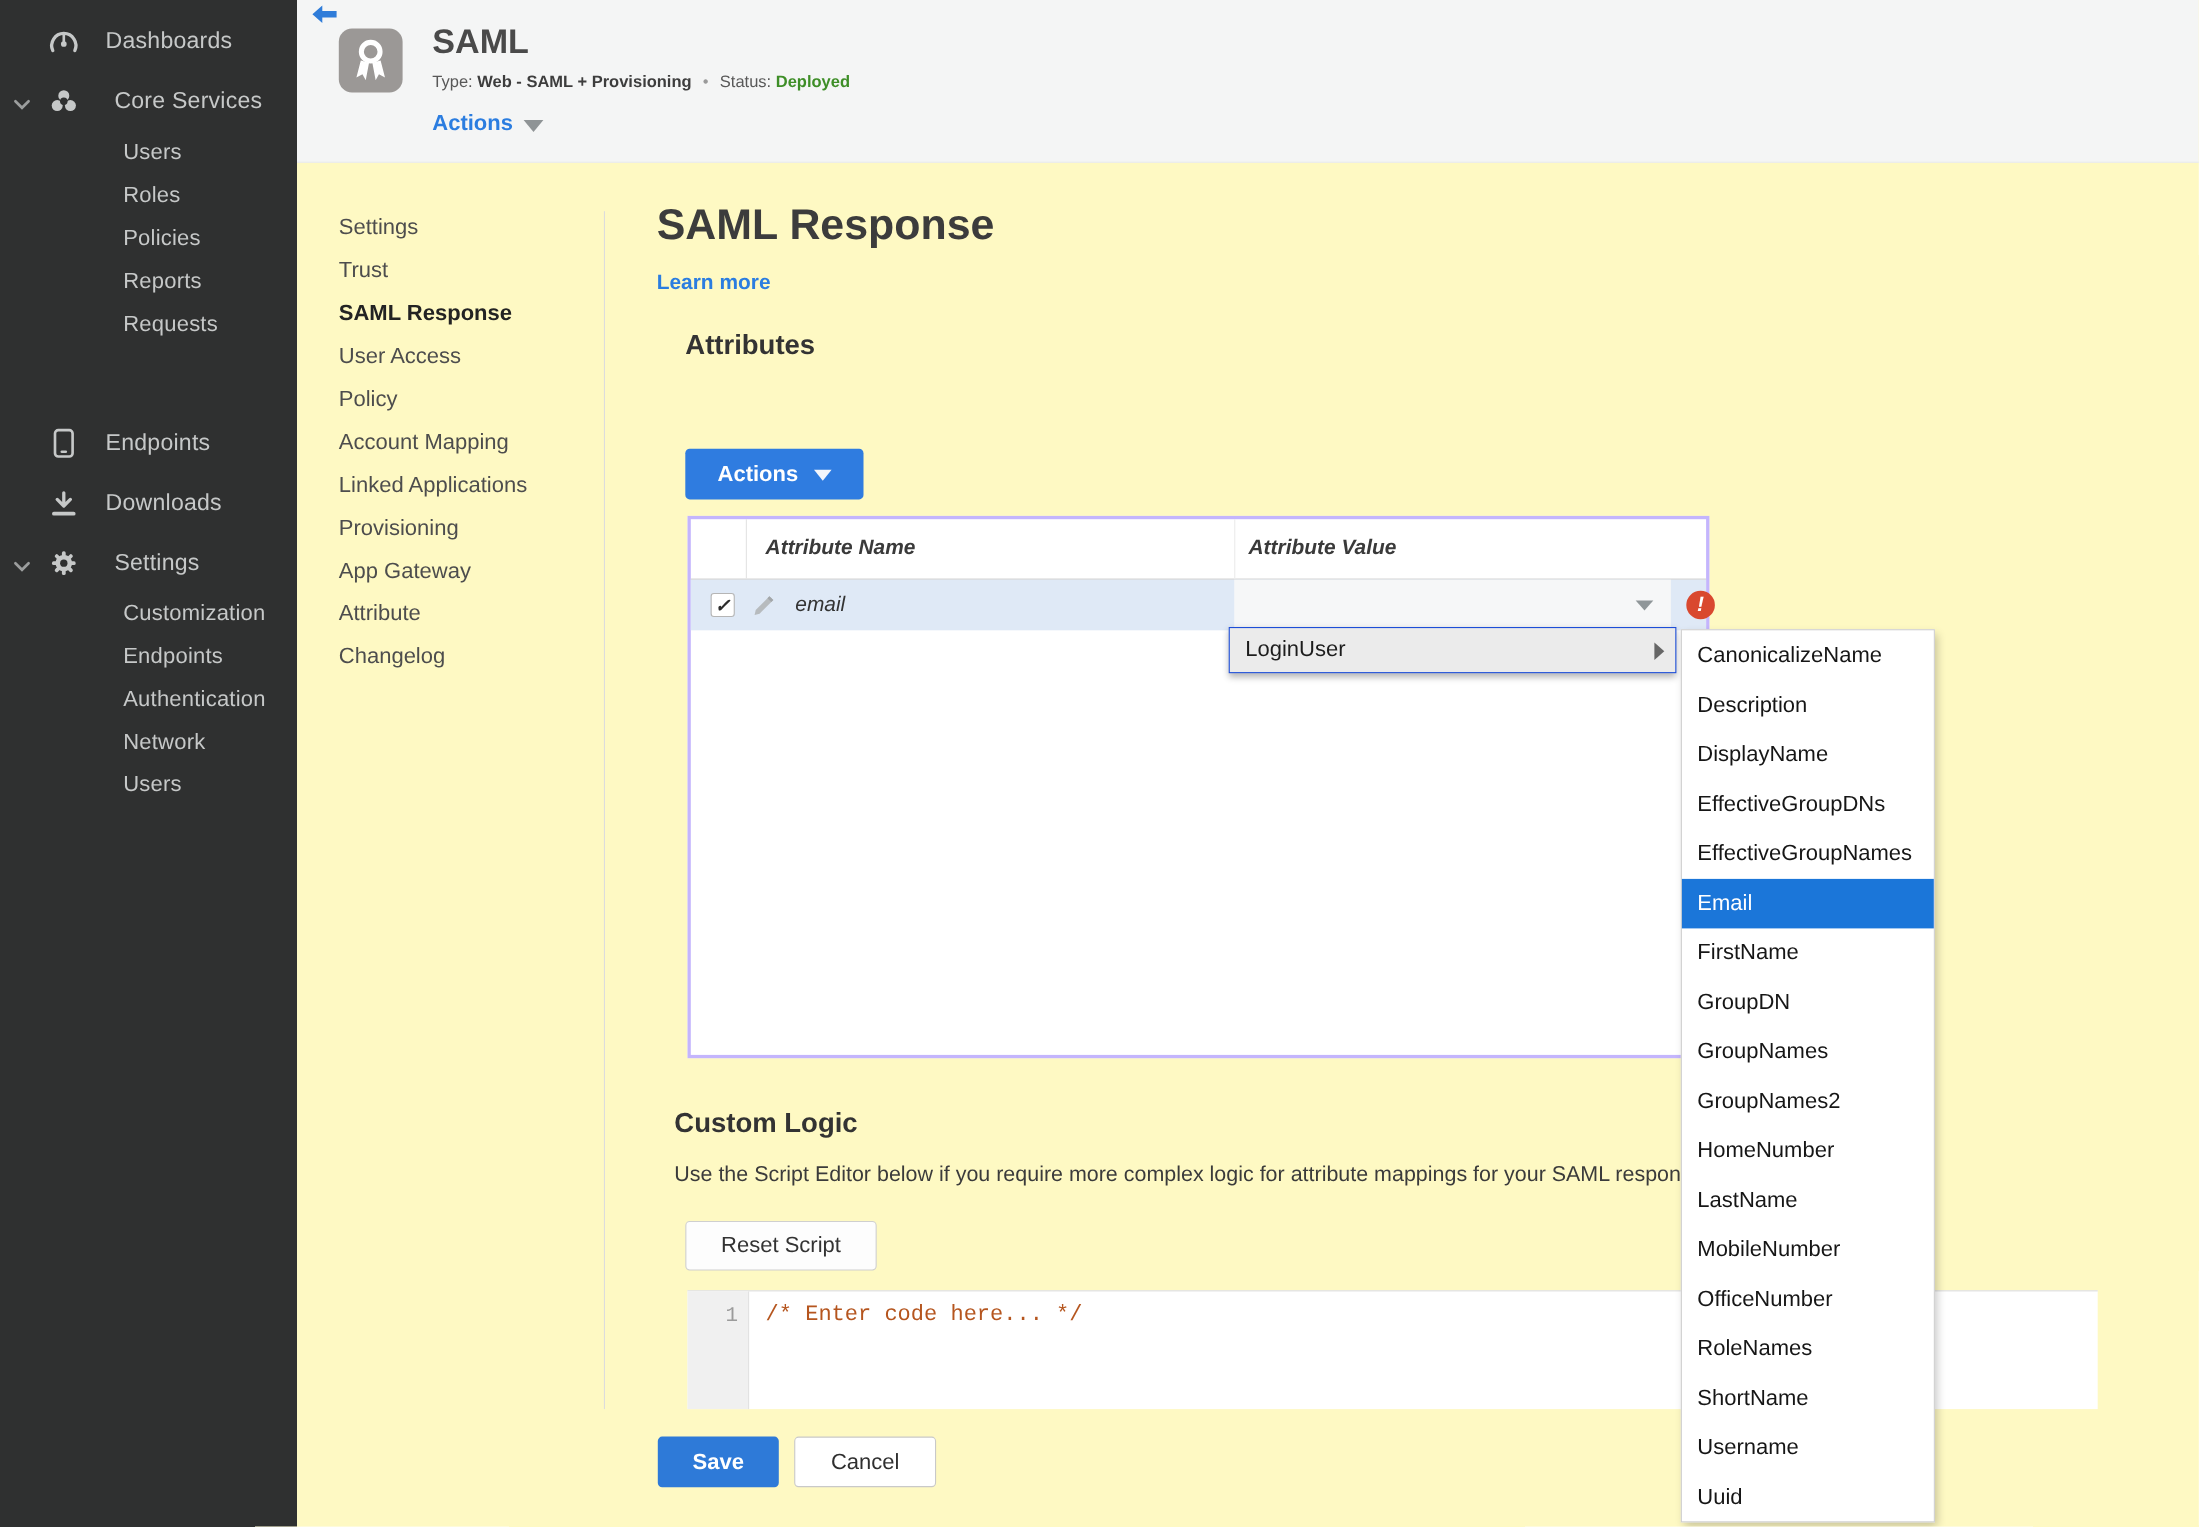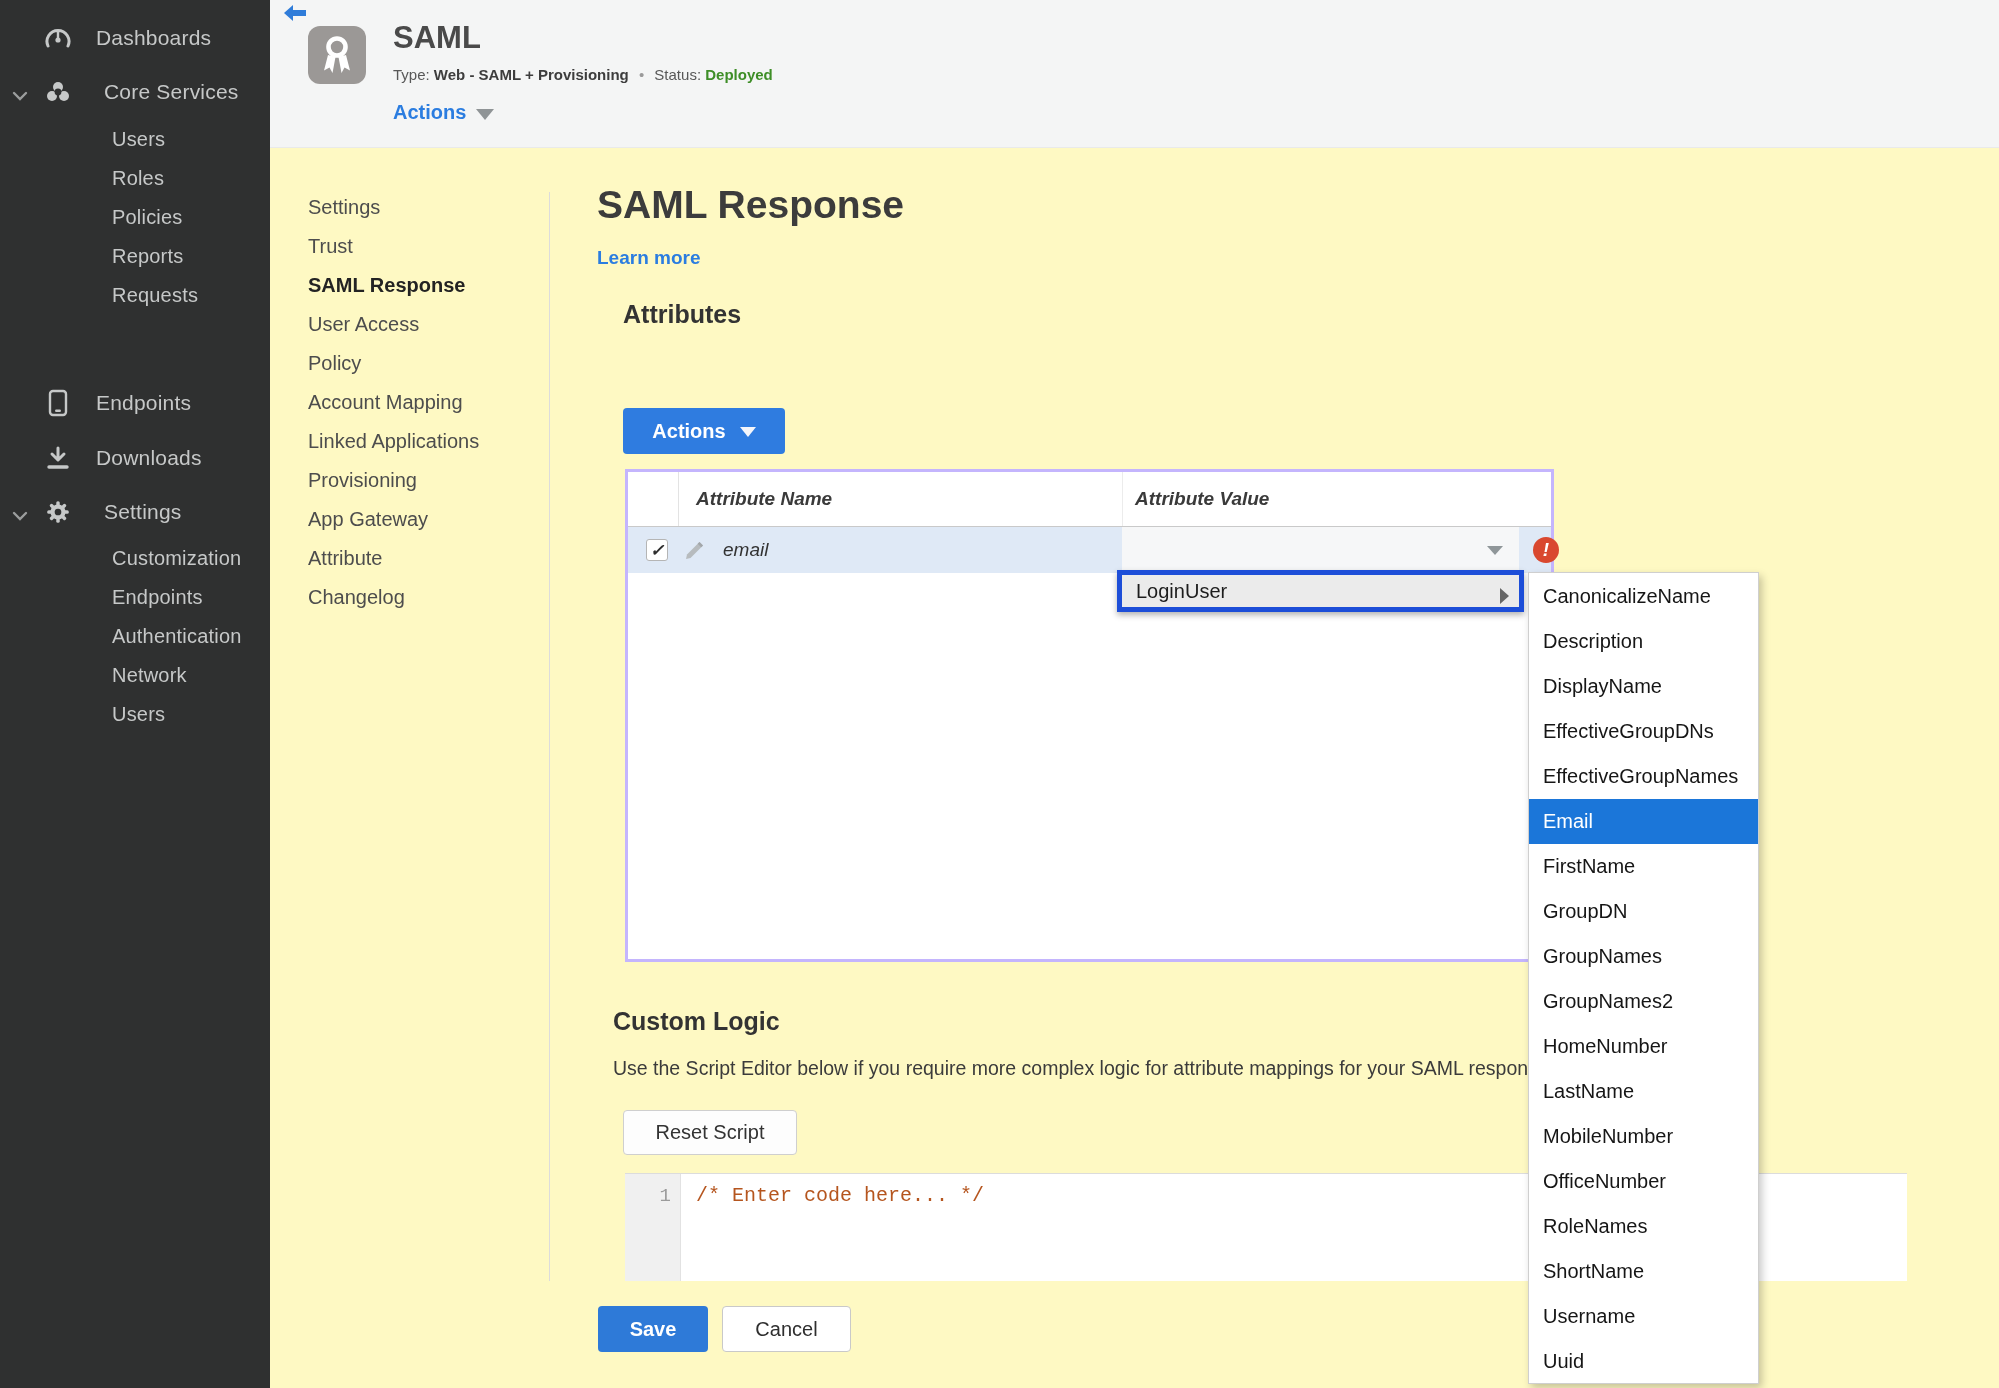--- a/index.html
+++ b/index.html
@@ -87,21 +87,21 @@
   .code-area { position:absolute; left:56px; top:0; right:0; bottom:0; cursor:text; }
   .code-line { padding:10px 0 0 15px; font-family:"Liberation Mono", monospace; font-size:20px; color:#b5551e; white-space:pre; }
 
   .save-btn { position:absolute; left:598px; top:1306px; width:110px; height:46px; background:#2e7ad8; border:none;
               border-radius:4px; color:#fff; font-size:20px; font-weight:bold; cursor:pointer; font-family:inherit; }
   .cancel-btn { position:absolute; left:722px; top:1306px; width:129px; height:46px; background:#fff;
                 border:1px solid #c9c9c9; border-radius:4px; color:#2f2f2f; font-size:20px; cursor:pointer; font-family:inherit; }
 
   
   .ctx-menu { position:absolute; left:1117px; top:570px; width:407px; height:42px; background:#ebebeb;
-              border:5px solid #1d4ed8; box-shadow:0 3px 6px rgba(0,0,0,.3); z-index:10; cursor:pointer; }
+              border:1px solid #1d4ed8; box-shadow:0 3px 6px rgba(0,0,0,.3); z-index:10; cursor:pointer; }
   .ctx-menu .m-label { position:absolute; left:14px; top:50%; transform:translateY(-50%); font-size:20px; color:#1d1d1d; }
   .m-arrow { position:absolute; right:10px; top:13px; width:0; height:0;
              border-top:8px solid transparent; border-bottom:8px solid transparent; border-left:9px solid #666; }
   .submenu { position:absolute; left:1528px; top:572px; width:231px; height:812px; background:#fff;
              border:1px solid #cfcfcf; box-shadow:3px 4px 8px rgba(0,0,0,.22); z-index:11; padding-top:1px; }
   .sm-item { height:45px; display:flex; align-items:center; padding-left:14px; font-size:20px; color:#161616; cursor:pointer; }
   .sm-item.selected { background:#1b76d9; color:#fff; }
 </style>
 </head>
 <body>

